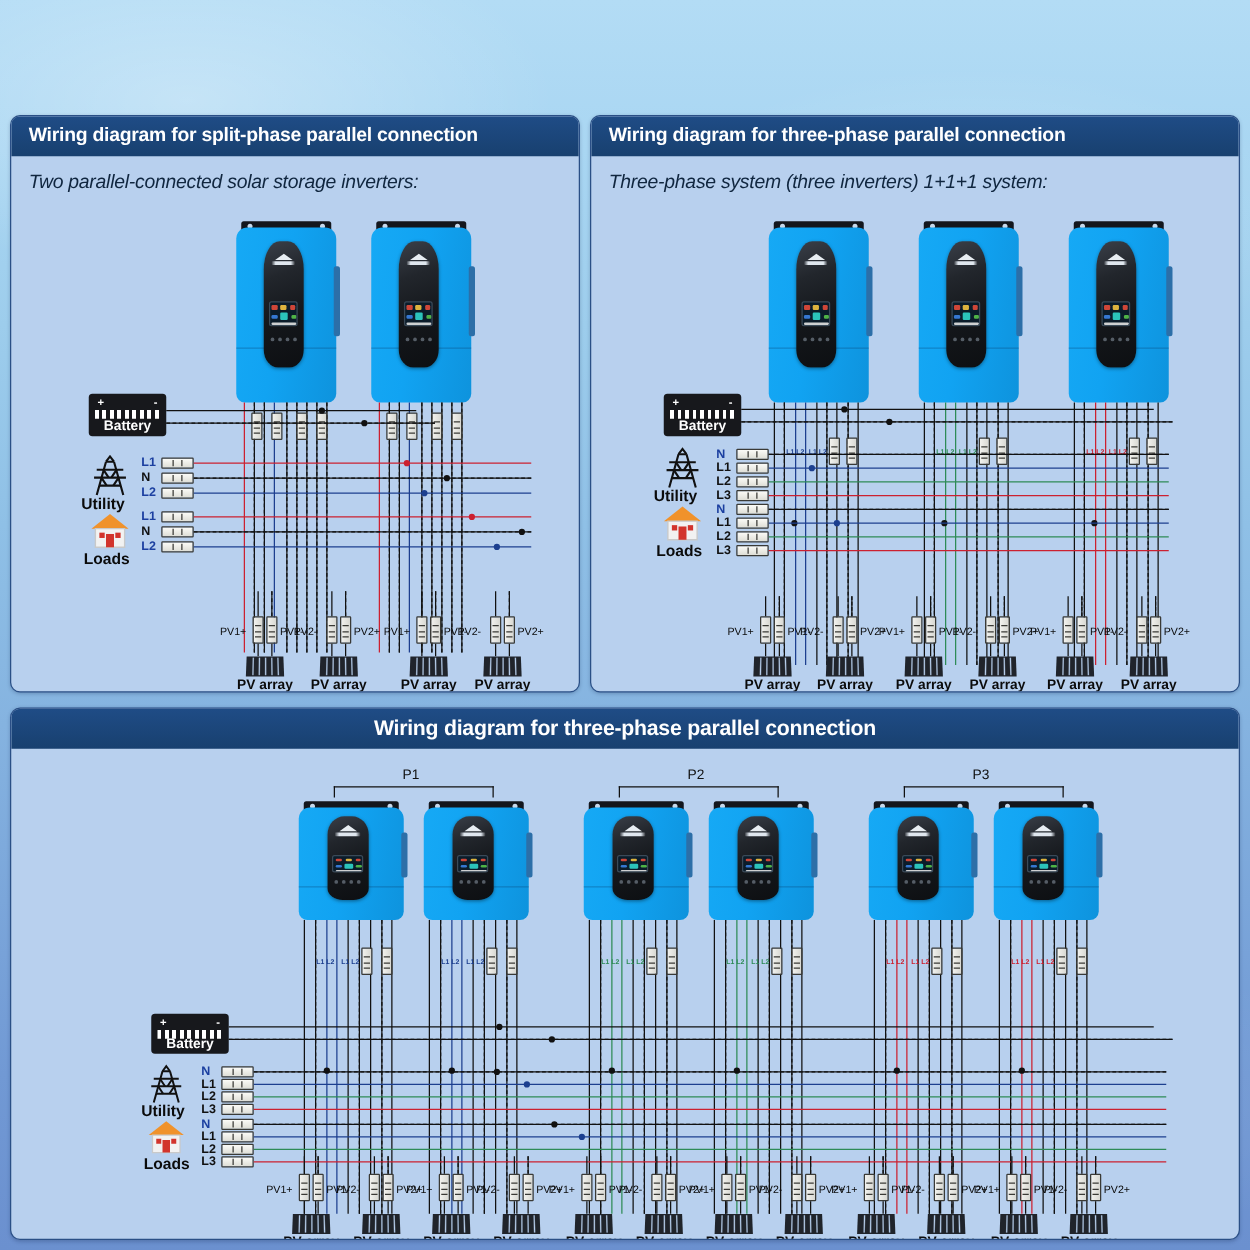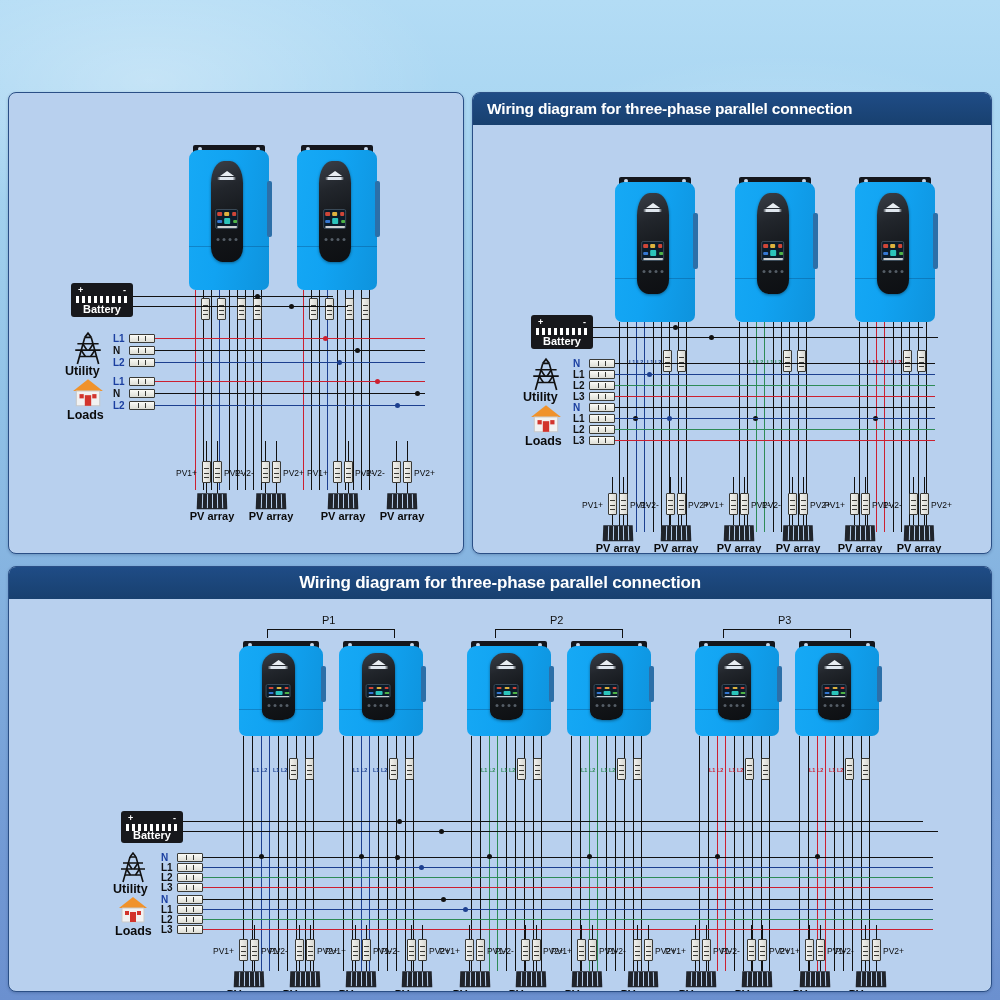--- a/index.html
+++ b/index.html
@@ -216,21 +216,23 @@
     position:absolute; border:1px solid #111; border-bottom:none; height:9px;
   }
 </style>
 </head>
 <body>
 
 <div class="header">
 </div>
 
 <div class="panel" id="panel-split">
+  <div class="panel-head">Wiring diagram for split-phase parallel connection</div>
   <div class="panel-body">
+    <div class="panel-sub" style="left:14px; top:12px;">Two parallel-connected solar storage inverters:</div>
     <div id="split-canvas" style="position:absolute; inset:0;">
         <div class="inv" style="left:180px; top:52px; width:80px; height:145px;">
           <div class="bracket"></div>
           <div class="body">
             <div class="seam" style="top:95.7px;"></div>
             <div class="sidefin"></div>
             <div class="face" style="left:21.6px; top:10.875px; width:32px; height:101.5px;">
               <div class="logo" style="top:10.15px;">
                 <div class="mark"></div>
                 <div class="word"></div>
@@ -443,20 +445,21 @@
         <div class="lab pvcap" style="left:367px; top:418px; width:52px; text-align:center;">PV array</div>
         <div class="wire" style="left:387px; top:348px;height:20px; width:1px; background:#111;"></div>
         <div class="wire" style="left:398px; top:348px;height:20px; border-left:1px dashed #111;"></div>
       </div>
   </div>
 </div>
 
 <div class="panel" id="panel-three1">
   <div class="panel-head">Wiring diagram for three-phase parallel connection</div>
   <div class="panel-body">
+    <div class="panel-sub" style="left:14px; top:12px;">Three-phase system (three inverters) 1+1+1 system:</div>
     <div id="three1-canvas" style="position:absolute; inset:0;">
         <div class="inv" style="left:142px; top:52px; width:80px; height:145px;">
           <div class="bracket"></div>
           <div class="body">
             <div class="seam" style="top:95.7px;"></div>
             <div class="sidefin"></div>
             <div class="face" style="left:21.6px; top:10.875px; width:32px; height:101.5px;">
               <div class="logo" style="top:10.15px;">
                 <div class="mark"></div>
                 <div class="word"></div>

